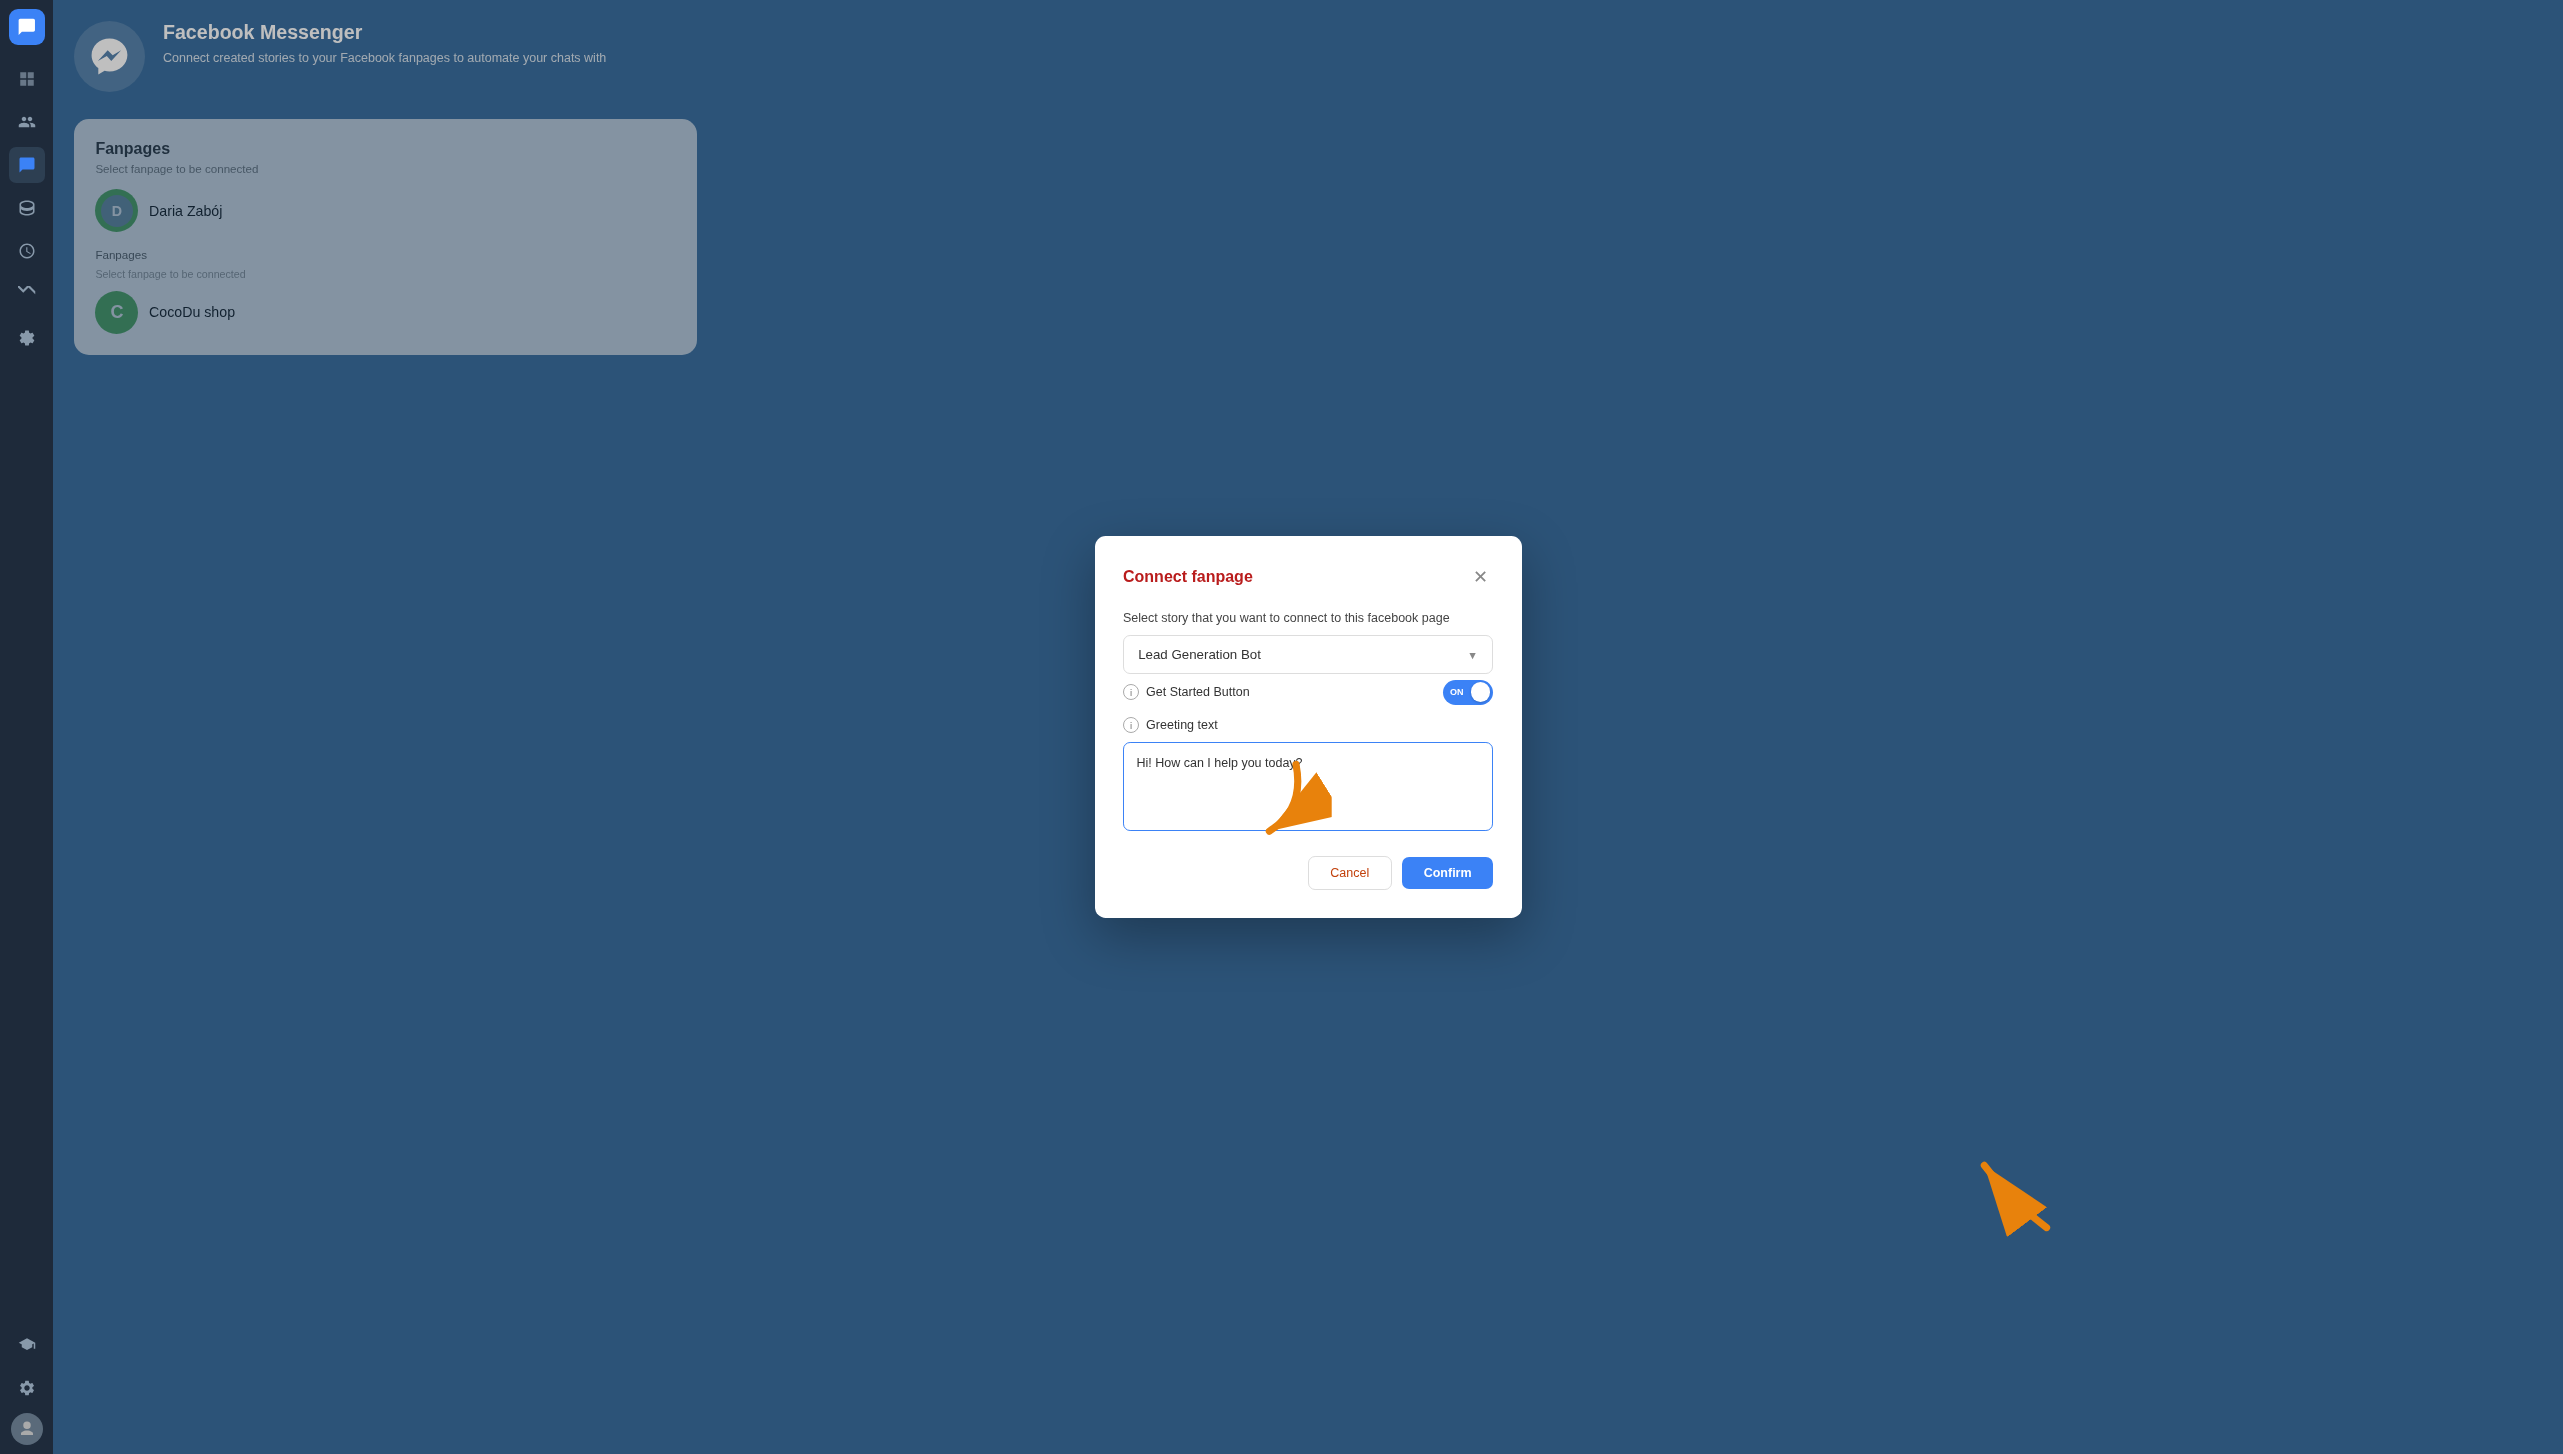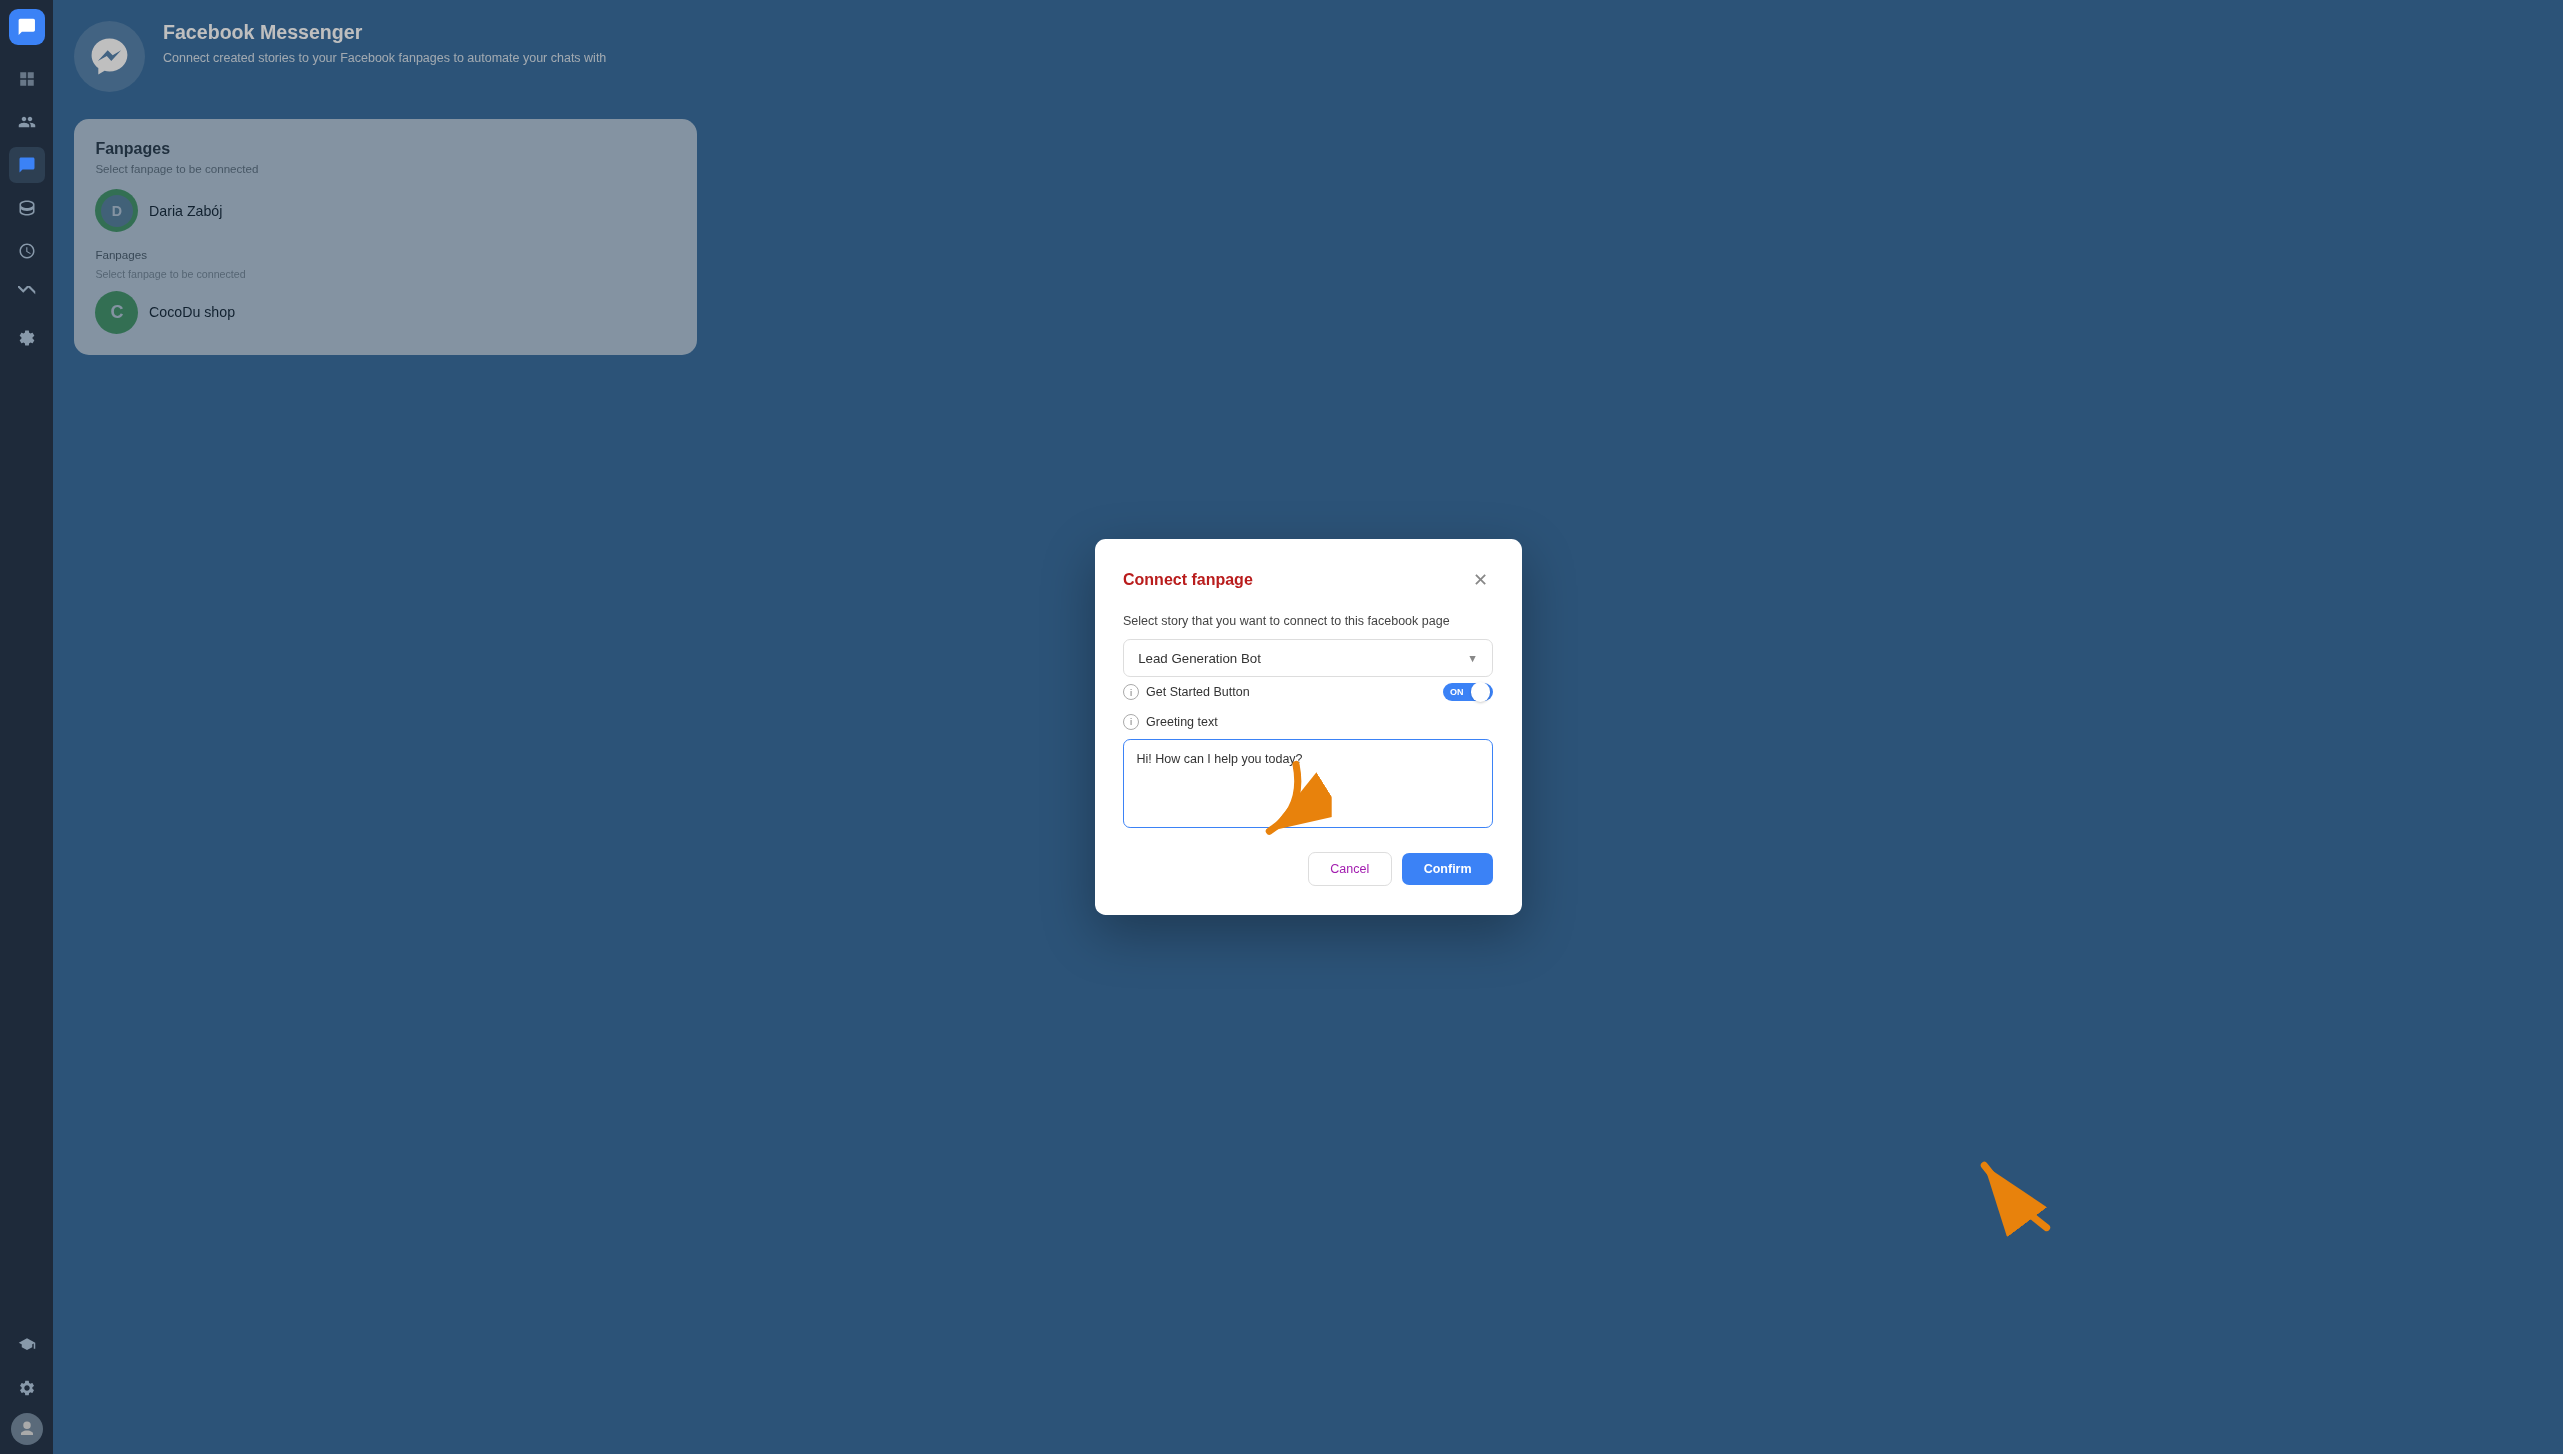--- a/index.html
+++ b/index.html
@@ -176,21 +176,21 @@
       border-radius: 50%;
       display: flex; align-items: center; justify-content: center;
       font-size: 9.8px; color: #aaa; font-weight: 600;
       cursor: pointer;
       flex-shrink: 0;
     }
     .toggle-text { font-size: 12.5px; color: #333; }
 
     
     .toggle-switch {
-      width: 50px; height: 18px;
+      width: 50px; height: 25px;
       background: #3b82f6;
       border-radius: 12.5px;
       display: flex; align-items: center;
       padding: 2.7px;
       justify-content: flex-end;
       cursor: pointer;
       position: relative;
     }
     .toggle-switch-label {
       position: absolute; left: 7.1px;
@@ -225,21 +225,21 @@
 
     
     .modal-footer {
       display: flex; align-items: center; justify-content: flex-end; gap: 10.7px;
     }
     .btn-cancel {
       padding: 9px 21.4px;
       border: 0.9px solid #ddd;
       border-radius: 7.1px;
       background: white;
-      color: #a21caf;
+      color: #c2410c;
       font-size: 12.5px; font-weight: 500;
       cursor: pointer;
     }
     .btn-confirm {
       padding: 9px 21.4px;
       border: none;
       border-radius: 7.1px;
       background: #3b82f6;
       color: white;
       font-size: 12.5px; font-weight: 600;

